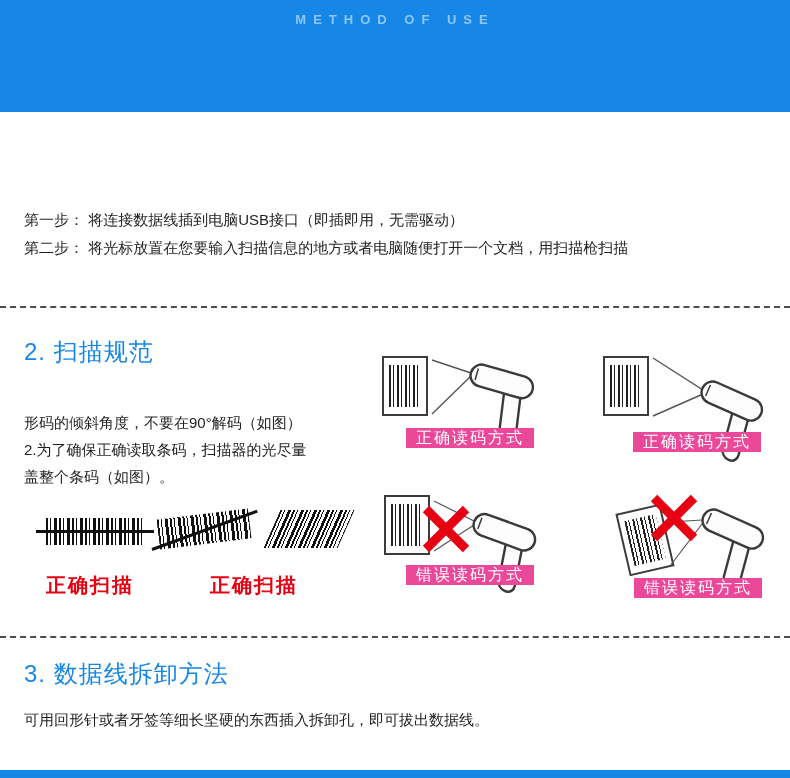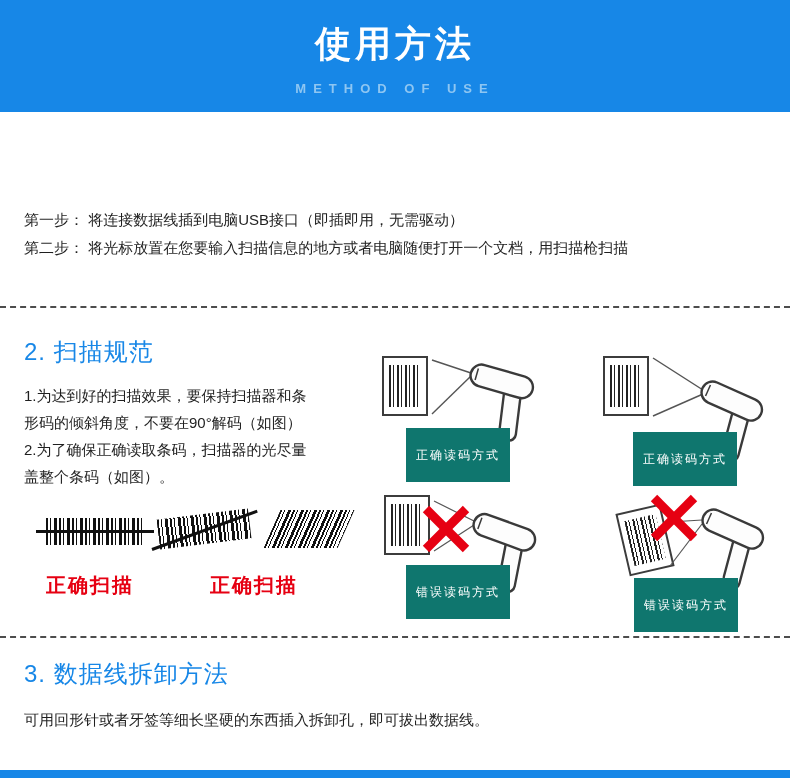--- a/index.html
+++ b/index.html
@@ -17,46 +17,44 @@
 
   .body-line { position:absolute; left:24px; color:#1f1f1f; font-size:15px; line-height:28px; white-space:nowrap; }
 
   .divider { position:absolute; left:0; width:790px; height:0; border-top:2px dashed #4d4d4d; }
 
   
   .illo { position:absolute; }
   .bc-box { position:absolute; border:2px solid #3c3c3c; background:#fff; display:flex; align-items:center; justify-content:center; }
   .bc-bars { background:repeating-linear-gradient(90deg,#222 0 2px,transparent 2px 4px,#222 4px 5px,transparent 5px 8px); }
   .illo-svg { position:absolute; left:0; top:0; }
-  .read-label { position:absolute; background:#0f766e; color:#fff; font-size:12px; line-height:20px; padding:17px 10px; letter-spacing:2px; white-space:nowrap; }
+  .read-label { position:absolute; background:#ec4899; color:#fff; font-size:16px; line-height:20px; padding:0 10px; letter-spacing:2px; white-space:nowrap; }
 
   
   .bc-stripes { position:absolute; background:repeating-linear-gradient(90deg,#111 0 2px,transparent 2px 4px,#111 4px 5px,transparent 5px 8px,#111 8px 11px,transparent 11px 13px); }
   .laser { position:absolute; background:#111; height:3px; }
   .scan-label { position:absolute; color:#e60012; font-size:20px; font-weight:bold; letter-spacing:2px; white-space:nowrap; }
 
   .footer-bar { position:absolute; left:0; top:770px; width:790px; height:8px; background:#1787e7; }
 </style>
 </head>
 <body>
 
 <div class="page">
 
   <div class="header">
-    <div class="header-title">使用方法</div>
     <div class="header-sub">METHOD OF USE</div>
   </div>
 
   <div class="body-line" style="top:206px;">第一步： 将连接数据线插到电脑USB接口（即插即用，无需驱动）</div>
   <div class="body-line" style="top:234px;">第二步： 将光标放置在您要输入扫描信息的地方或者电脑随便打开一个文档，用扫描枪扫描</div>
 
   <div class="divider" style="top:306px;"></div>
 
   <div class="sec-heading" style="top:336px;">2. 扫描规范</div>
-  <div class="body-line" style="top:382px; line-height:27px;">1.为达到好的扫描效果，要保持扫描器和条</div>
   <div class="body-line" style="top:409px; line-height:27px;">形码的倾斜角度，不要在90°解码（如图）</div>
   <div class="body-line" style="top:436px; line-height:27px;">2.为了确保正确读取条码，扫描器的光尽量</div>
   <div class="body-line" style="top:463px; line-height:27px;">盖整个条码（如图）。</div>
 
   <div class="illo" style="left:366px; top:348px; width:218px; height:150px;">
     <div class="bc-box" style="left:16px; top:8px; width:46px; height:60px;">
       <div class="bc-bars" style="width:32px; height:42px;"></div>
     </div>
     <svg class="illo-svg" width="218" height="150" viewBox="0 0 218 150">
       <line x1="105" y1="25" x2="66" y2="12" stroke="#555" stroke-width="1.4"></line>

